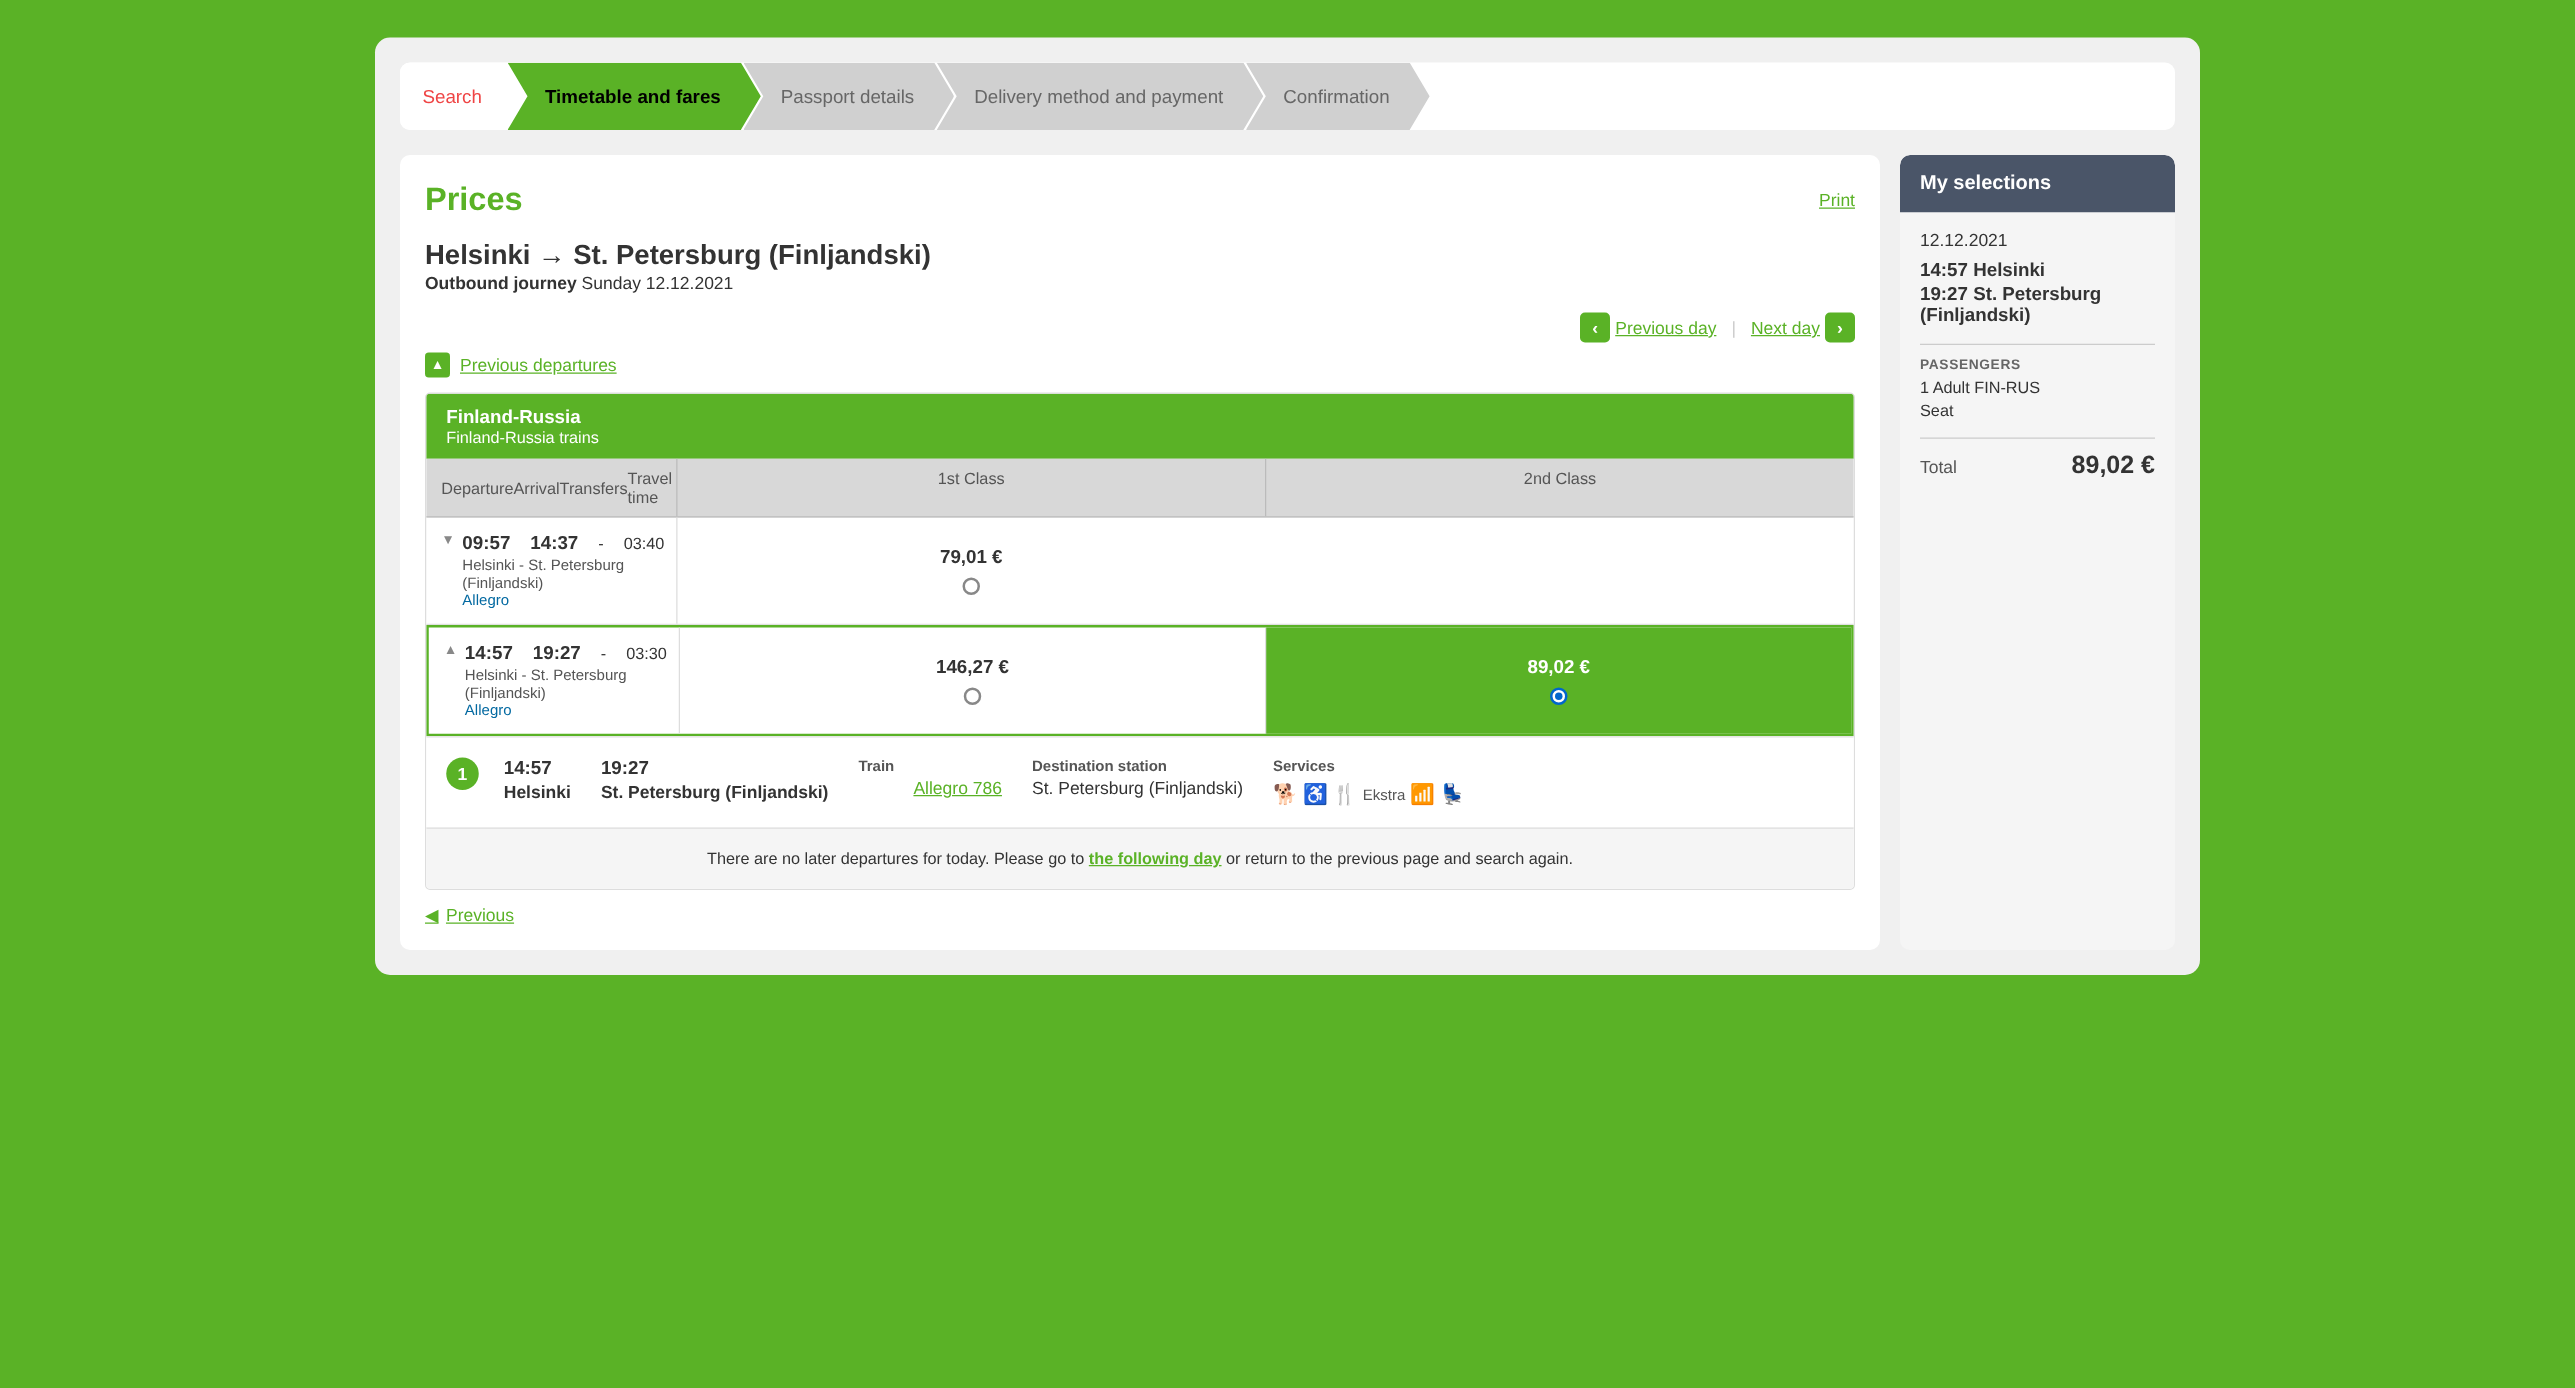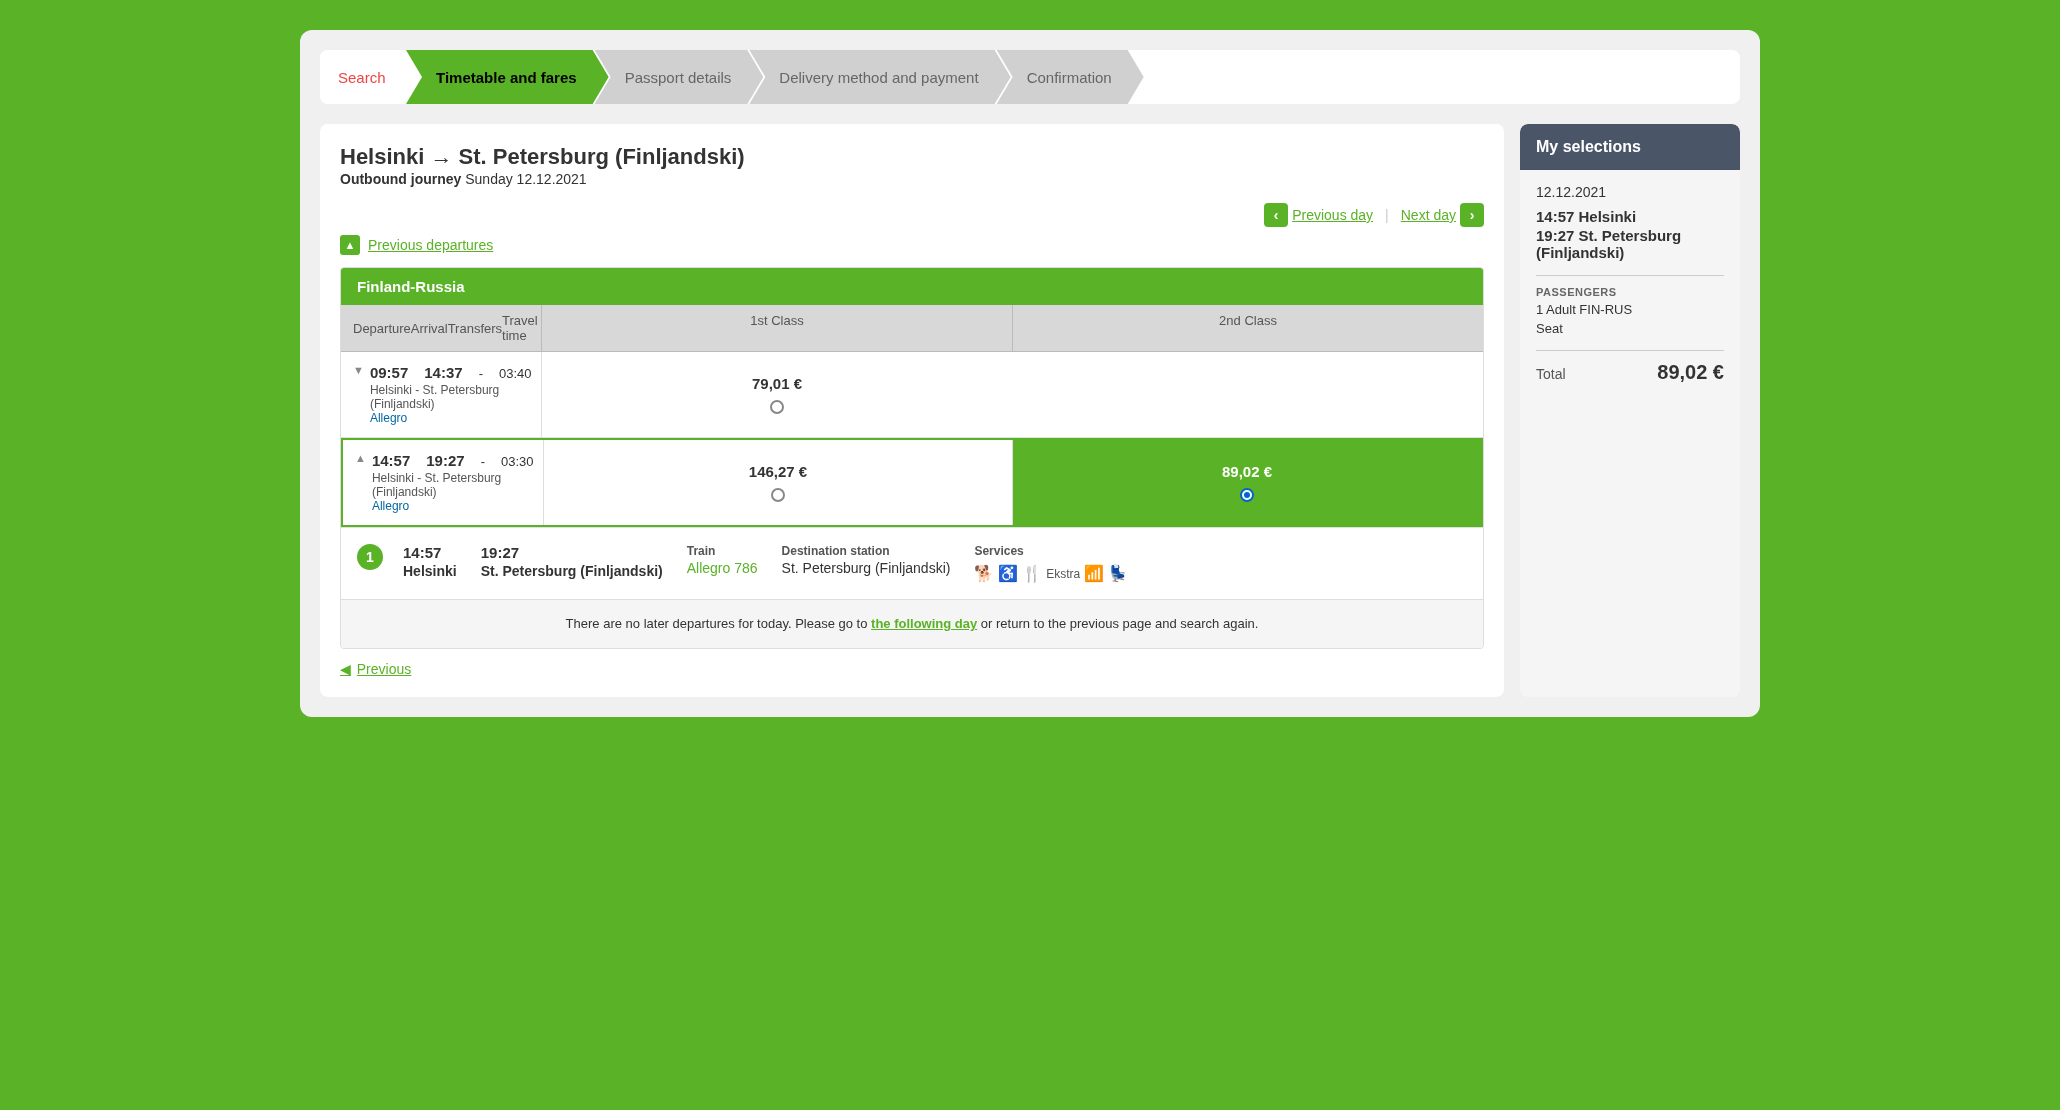--- a/index.html
+++ b/index.html
@@ -327,21 +327,23 @@
       font-weight: bold;
       font-size: 14px;
     }
     .detail-label {
       font-size: 12px;
       color: #555;
       font-weight: bold;
     }
     .train-link {
       color: #5ab226;
+      text-decoration: underline;
       cursor: pointer;
+      margin-left: 44px;
     }
     .services-icons {
       display: flex;
       align-items: center;
       gap: 4px;
       flex-wrap: wrap;
       margin-top: 4px;
     }
     .svc-icon {
       font-size: 16px;
@@ -470,20 +472,24 @@
     </div>
     <div class="bc-item inactive">
       <span>Confirmation</span>
     </div>
   </nav>
 
   <div class="main-layout">
 
     <div class="content-area">
       
+      <div class="prices-header">
+        <h1 class="prices-title">Prices</h1>
+        <a class="print-link">Print</a>
+      </div>
 
       
       <div class="journey-title">Helsinki → St. Petersburg (Finljandski)</div>
       <div class="journey-subtitle">
         <strong>Outbound journey</strong>
         <span>Sunday 12.12.2021</span>
       </div>
 
       
       <div class="day-nav">
@@ -502,20 +508,21 @@
       <div class="prev-departures">
         <div class="prev-dep-arrow">▲</div>
         <span class="prev-dep-link">Previous departures</span>
       </div>
 
       
       <div class="timetable-wrapper">
 
         <div class="region-header">
           <div class="region-name">Finland-Russia</div>
+          <div class="region-sub">Finland-Russia trains</div>
         </div>
 
         <div class="col-headers">
           <div class="col-header-left">
             <span>Departure</span>
             <span>Arrival</span>
             <span>Transfers</span>
             <span>Travel time</span>
           </div>
           <div class="col-header-right">1st Class</div>

